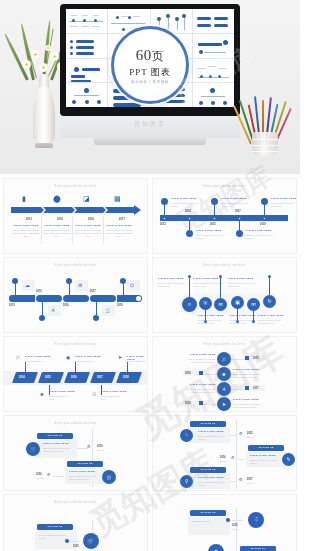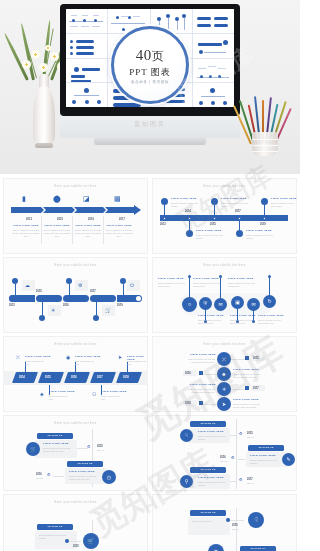--- a/index.html
+++ b/index.html
@@ -237,21 +237,21 @@
                 <div class="m-dot" style="left:17px;top:5px;width:5px;height:5px"></div>
               <div class="m-line" style="left:8px;top:13px;width:24px;height:1px"></div>
               <div class="m-dot" style="left:6px;top:18px;width:4px;height:4px"></div>
               <div class="m-dot" style="left:18px;top:18px;width:4px;height:4px"></div>
               <div class="m-dot" style="left:30px;top:18px;width:4px;height:4px"></div>
               </div>
           </div>
 
           <div class="badge">
             <div class="badge-top">
-              <b>40</b><span>页</span>
+              <b>60</b><span>页</span>
             </div>
             <div class="badge-sub">PPT 图表</div>
             <div class="badge-foot">适合商务 | 通用模板</div>
           </div>
         </div>
       </div>
       <div class="stand-neck"></div>
       <div class="stand-base"></div>
     </div>
     <div class="mon-strip">

